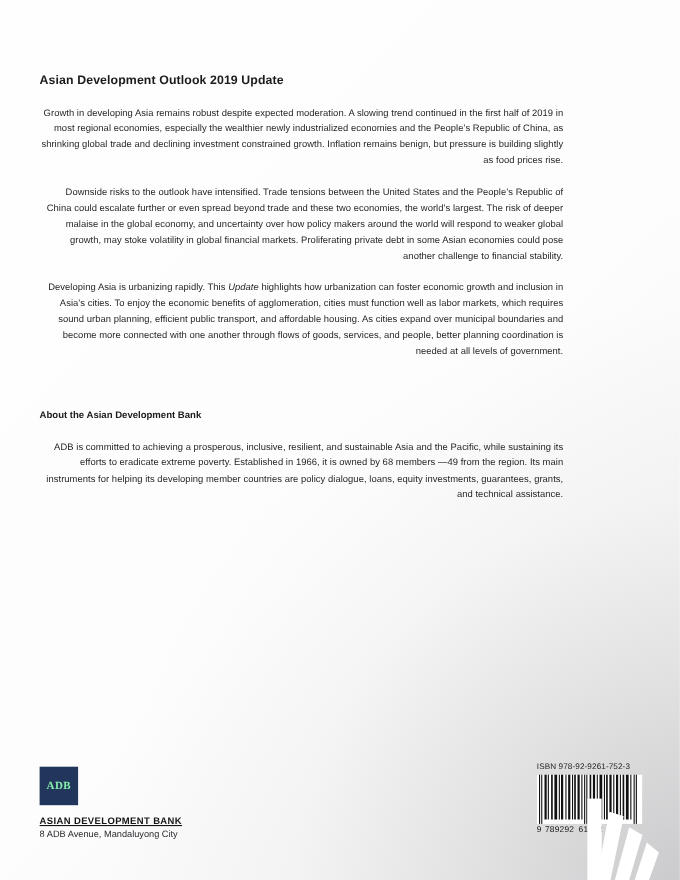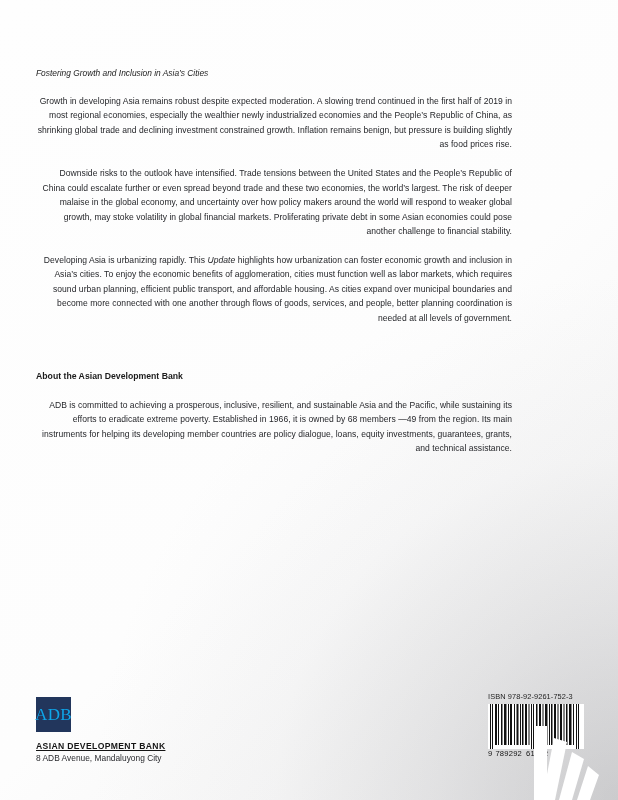--- a/index.html
+++ b/index.html
@@ -77,23 +77,23 @@
   .adb-logo {
     width: 35px;
     height: 35px;
     background: #22365c;
     display: flex;
     align-items: center;
     justify-content: center;
   }
   .adb-logo span {
     font-family: "Liberation Serif", serif;
-    font-size: 17px;
-    font-weight: normal;
-    color: #0ea5e9;
+    font-size: 10px;
+    font-weight: bold;
+    color: #86efac;
     letter-spacing: 0.4px;
     line-height: 1;
   }
   .org-name {
     font-size: 8.6px;
     font-weight: bold;
     color: #151515;
     letter-spacing: 0.35px;
     margin-top: 8px;
     line-height: 12px;
@@ -156,21 +156,21 @@
     pointer-events: none;
   }
 </style>
 </head>
 <body>
 
 <div class="page">
 
   <div class="content">
 
-    <div class="subtitle">Fostering Growth and Inclusion in Asia’s Cities</div>
+    <h1 class="title">Asian Development Outlook 2019 Update</h1>
 
     <p class="para para-first">Growth in developing Asia remains robust despite expected moderation. A slowing trend continued in the first half of 2019 in most regional economies, especially the wealthier newly industrialized economies and the People’s Republic of China, as shrinking global trade and declining investment constrained growth. Inflation remains benign, but pressure is building slightly as food prices rise.</p>
 
     <p class="para para-next">Downside risks to the outlook have intensified. Trade tensions between the United States and the People’s Republic of China could escalate further or even spread beyond trade and these two economies, the world’s largest. The risk of deeper malaise in the global economy, and uncertainty over how policy makers around the world will respond to weaker global growth, may stoke volatility in global financial markets. Proliferating private debt in some Asian economies could pose another challenge to financial stability.</p>
 
     <p class="para para-next"><span>Developing Asia is urbanizing rapidly. This </span><em>Update</em><span> highlights how urbanization can foster economic growth and inclusion in Asia’s cities. To enjoy the economic benefits of agglomeration, cities must function well as labor markets, which requires sound urban planning, efficient public transport, and affordable housing. As cities expand over municipal boundaries and become more connected with one another through flows of goods, services, and people, better planning coordination is needed at all levels of government.</span></p>
 
     <h2 class="about-heading">About the Asian Development Bank</h2>
 
     <p class="para about-para">ADB is committed to achieving a prosperous, inclusive, resilient, and sustainable Asia and the Pacific, while sustaining its efforts to eradicate extreme poverty. Established in 1966, it is owned by 68 members —49 from the region. Its main instruments for helping its developing member countries are policy dialogue, loans, equity investments, guarantees, grants, and technical assistance.</p>

